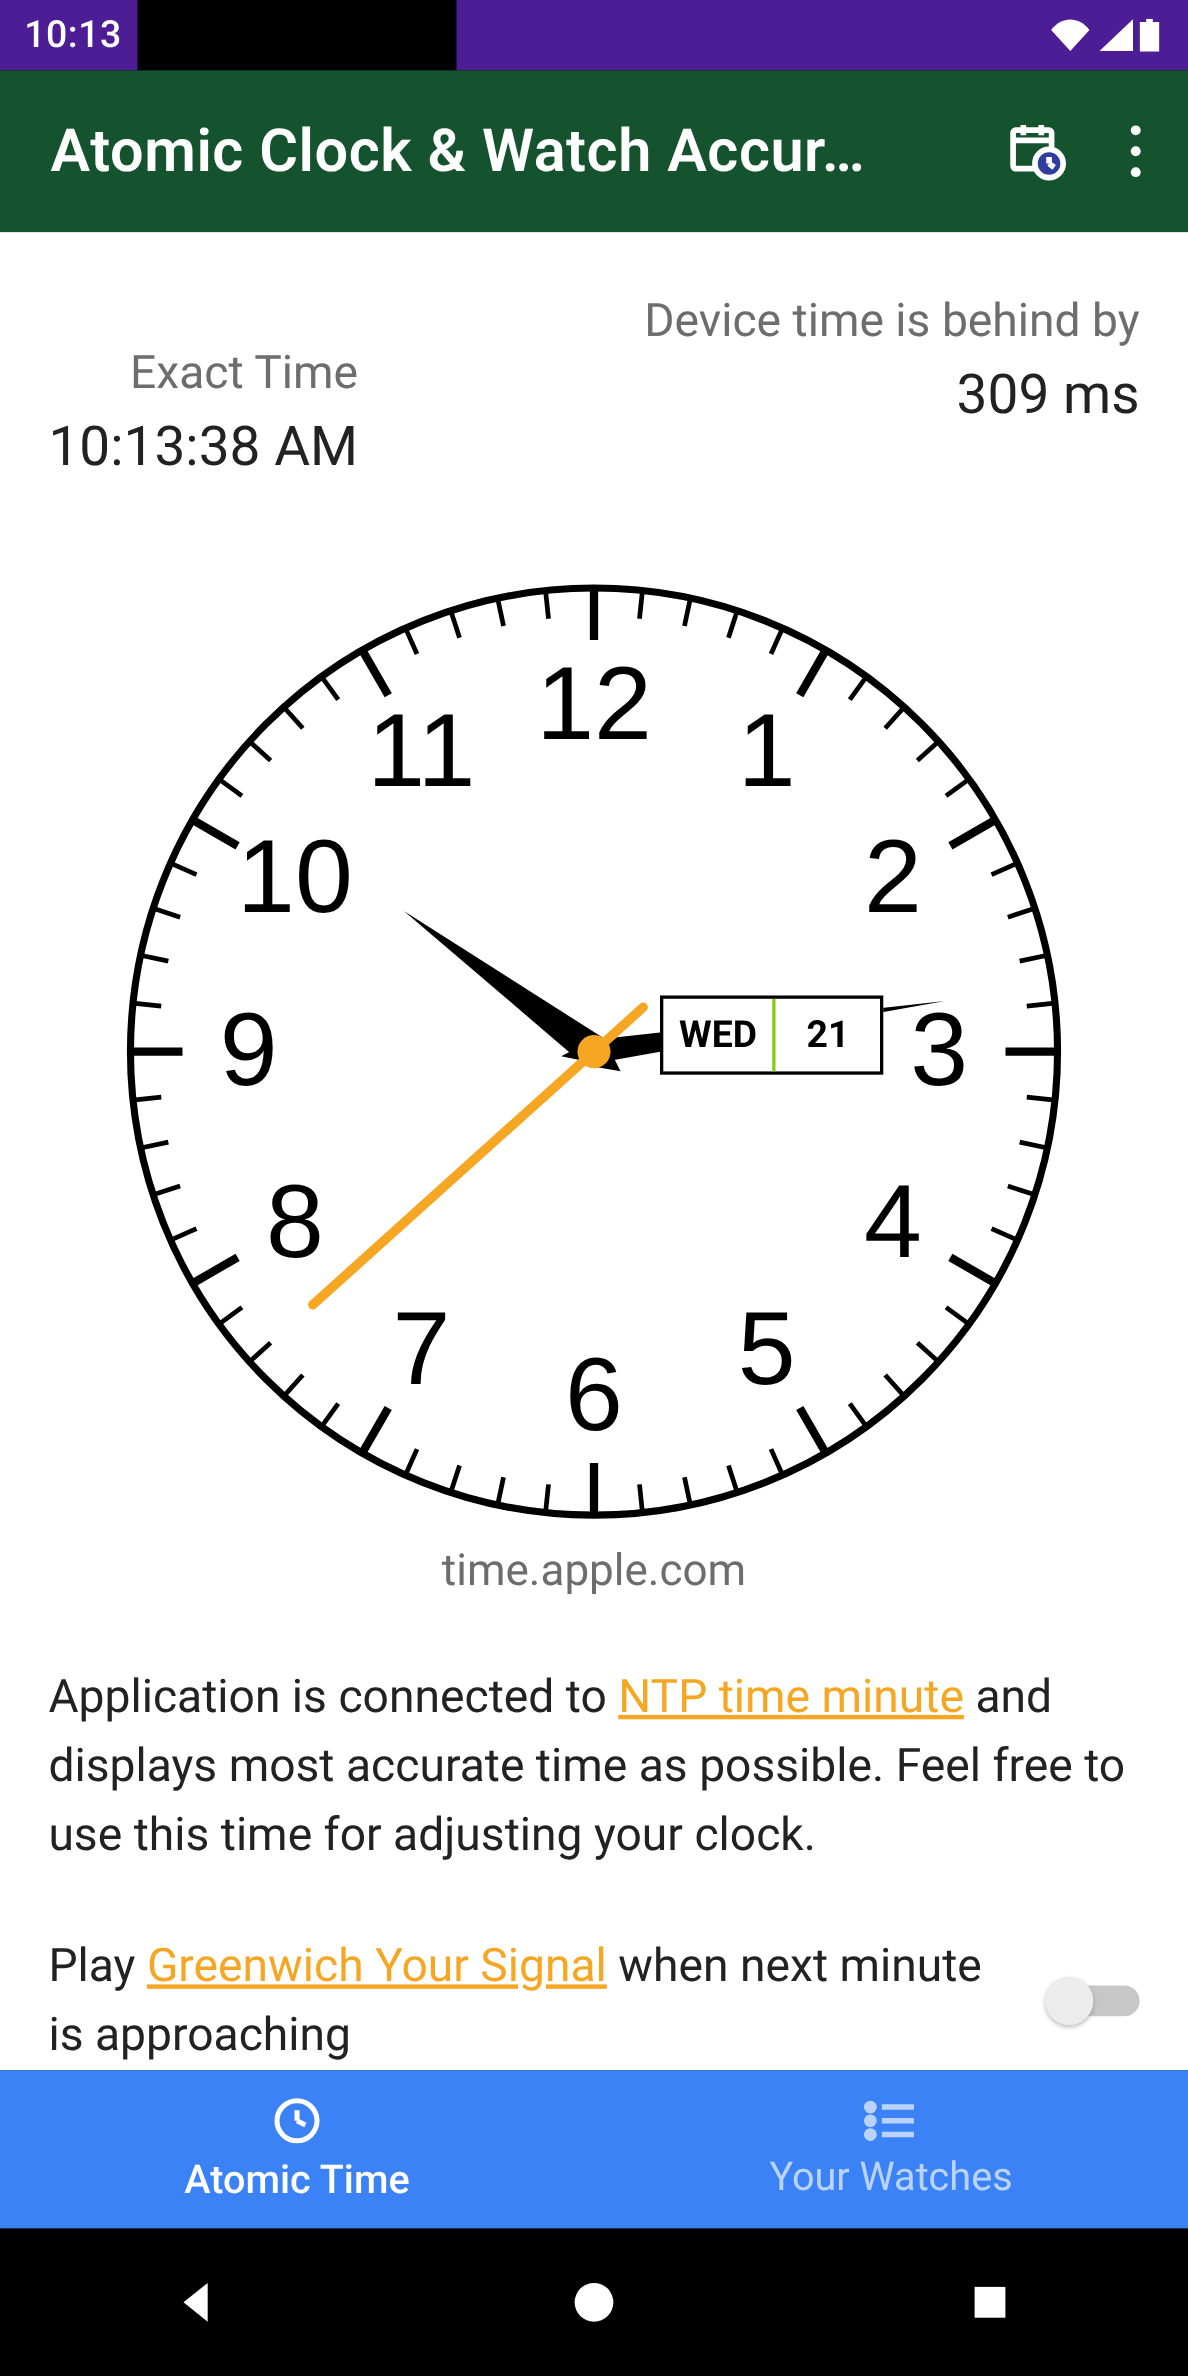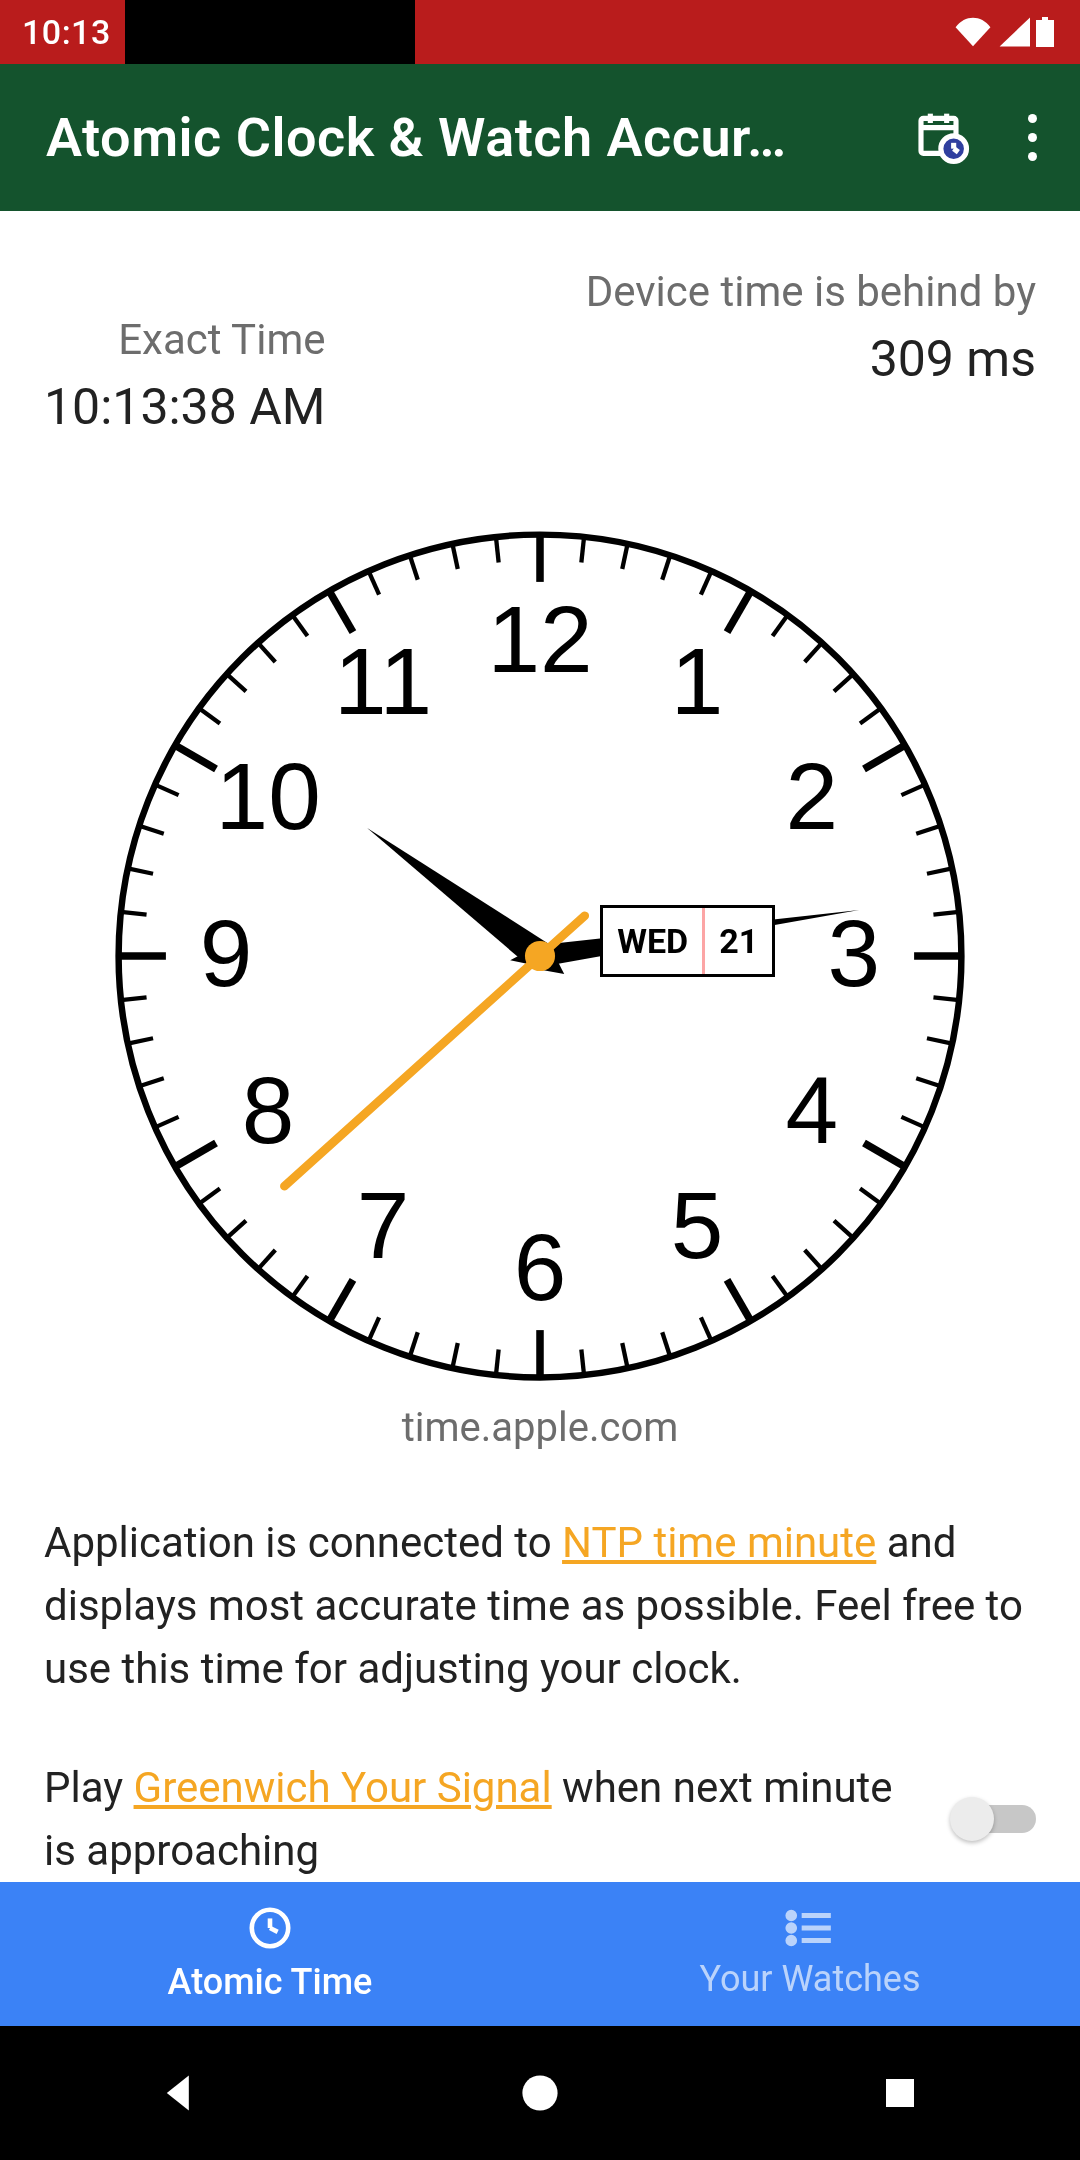--- a/index.html
+++ b/index.html
@@ -1,20 +1,20 @@
 <!DOCTYPE html>
 <html><head>
 <meta charset="utf-8">
 <style>
   * { margin: 0; padding: 0; box-sizing: border-box; }
   html, body { width: 1080px; height: 2160px; font-family: Roboto, "Helvetica Neue", Arial, sans-serif; background: #000; overflow: hidden; }
   .screen { width: 1080px; height: 2160px; display: flex; flex-direction: column; }
 
   
-  .statusbar { background: #b91c1c; height: 68px; display: flex; align-items: center; justify-content: space-between; padding: 0 26px 0 22px; color: #fff; font-size: 32px; }
+  .statusbar { background: #4c1d95; height: 68px; display: flex; align-items: center; justify-content: space-between; padding: 0 26px 0 22px; color: #fff; font-size: 32px; }
   .statusbar .left { display: flex; align-items: center; gap: 14px; }
   .statusbar .right { display: flex; align-items: center; gap: 6px; }
   .statusbar .time { font-weight: 500; font-size: 34px; letter-spacing: 0.5px; }
   .blackbox { width: 290px; height: 64px; background: #000; }
 
   
   .appbar { background: #14532d; height: 160px; display: flex; align-items: center; padding: 0 18px 0 46px; color: #fff; }
   .appbar-title { flex: 1; font-size: 54px; font-weight: 600; letter-spacing: 0.5px; white-space: nowrap; overflow: hidden; text-overflow: ellipsis; }
   .appbar-icon { width: 80px; height: 80px; display: flex; align-items: center; justify-content: center; flex-shrink: 0; }
   .appbar-more { width: 60px; height: 80px; display: flex; flex-direction: column; align-items: center; justify-content: center; gap: 10px; margin-left: 20px; flex-shrink: 0; }
@@ -47,22 +47,22 @@
   .bottomnav { background: #3b82f6; height: 158px; display: flex; }
   .nav-item { flex: 1; display: flex; flex-direction: column; align-items: center; justify-content: center; gap: 10px; color: #fff; font-size: 36px; }
   .nav-item.inactive { opacity: 0.65; justify-content: center; }
   .nav-item.active { font-weight: 500; }
 
   
   .androidnav { background: #000; height: 146px; display: flex; align-items: center; justify-content: space-around; }
   .anav-btn { width: 120px; height: 60px; display: flex; align-items: center; justify-content: center; }
 
   .datebox { position: absolute; left: 57%; top: 44.1%; border: 3px solid #000; height: 72px; display: flex; align-items: stretch; font-size: 34px; font-weight: 700; background: #fff; }
-  .datebox .dw { padding: 0 14px; display: flex; align-items: center; border-right: 3px solid #fca5a5; }
-  .datebox .dn { padding: 0 14px; display: flex; align-items: center; }
+  .datebox .dw { padding: 0 14px; display: flex; align-items: center; border-right: 3px solid #84cc16; }
+  .datebox .dn { padding: 0 28px; display: flex; align-items: center; }
 
 </style>
 </head>
 <body>
 
 <div class="screen">
 
   <div class="statusbar">
     <div class="left">
       <span class="time">10:13</span>

